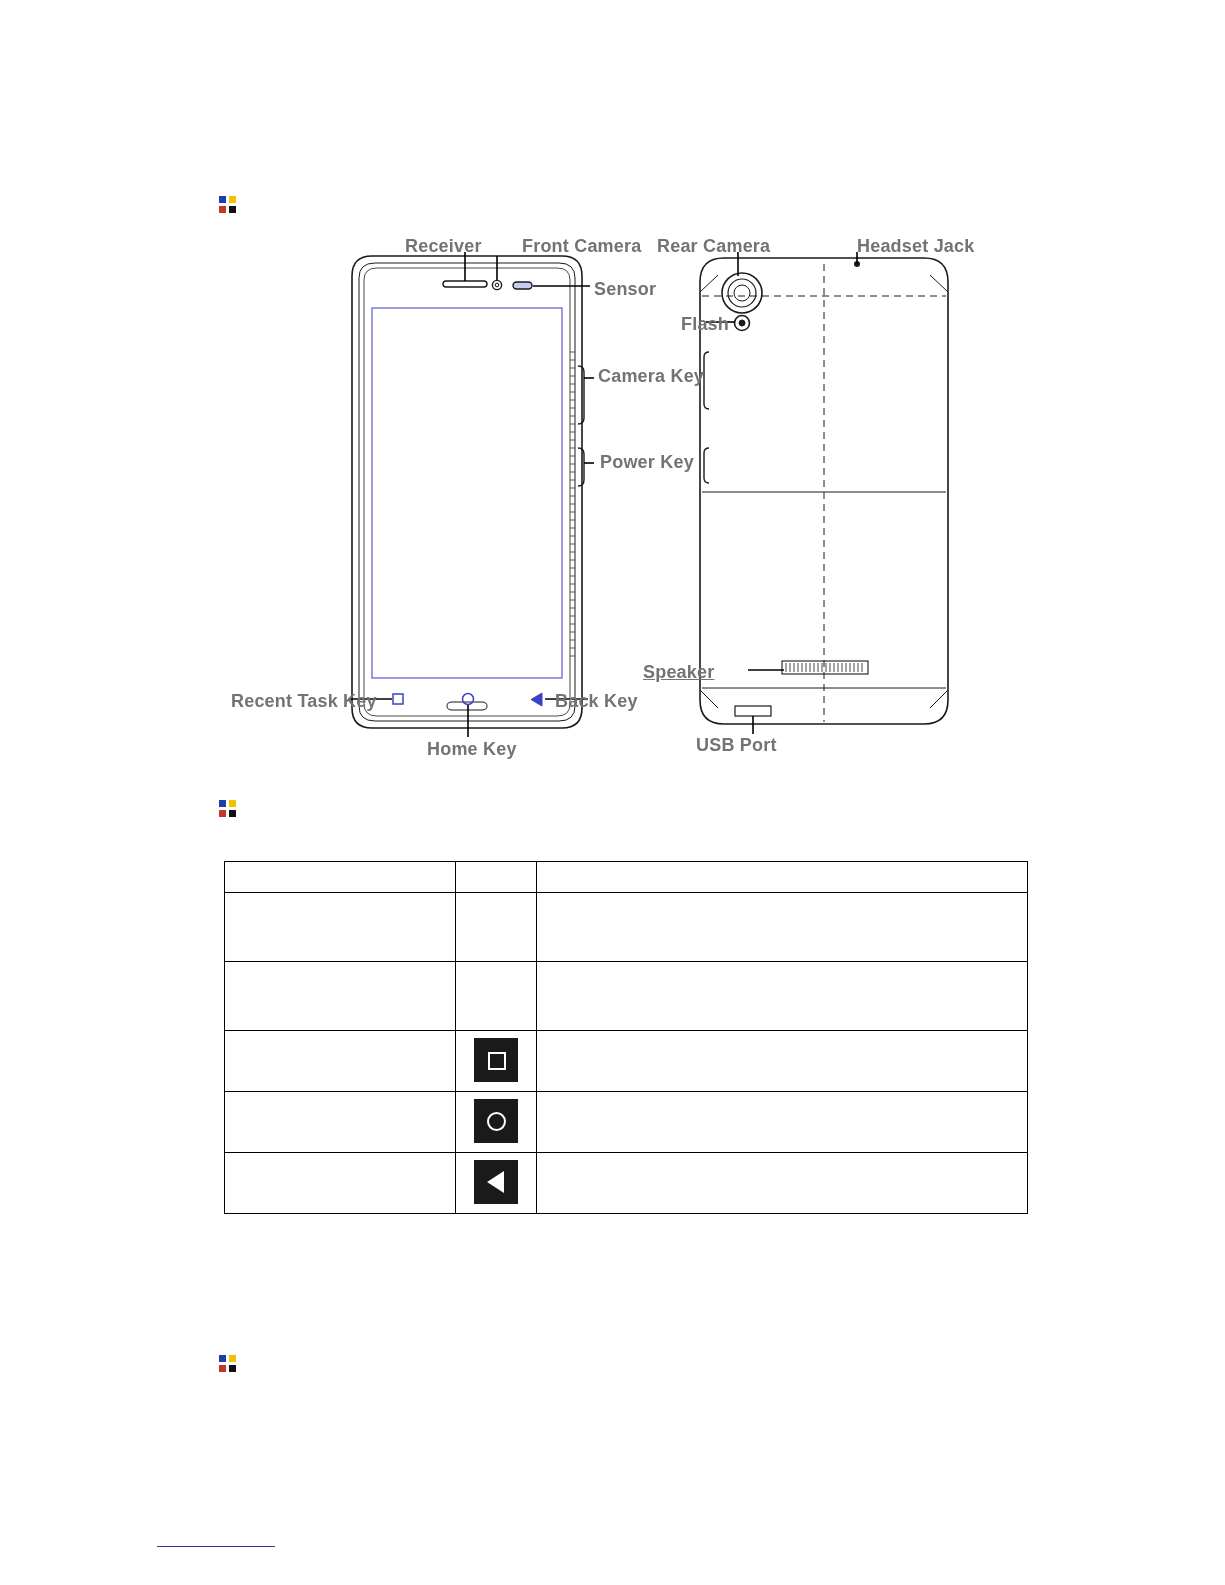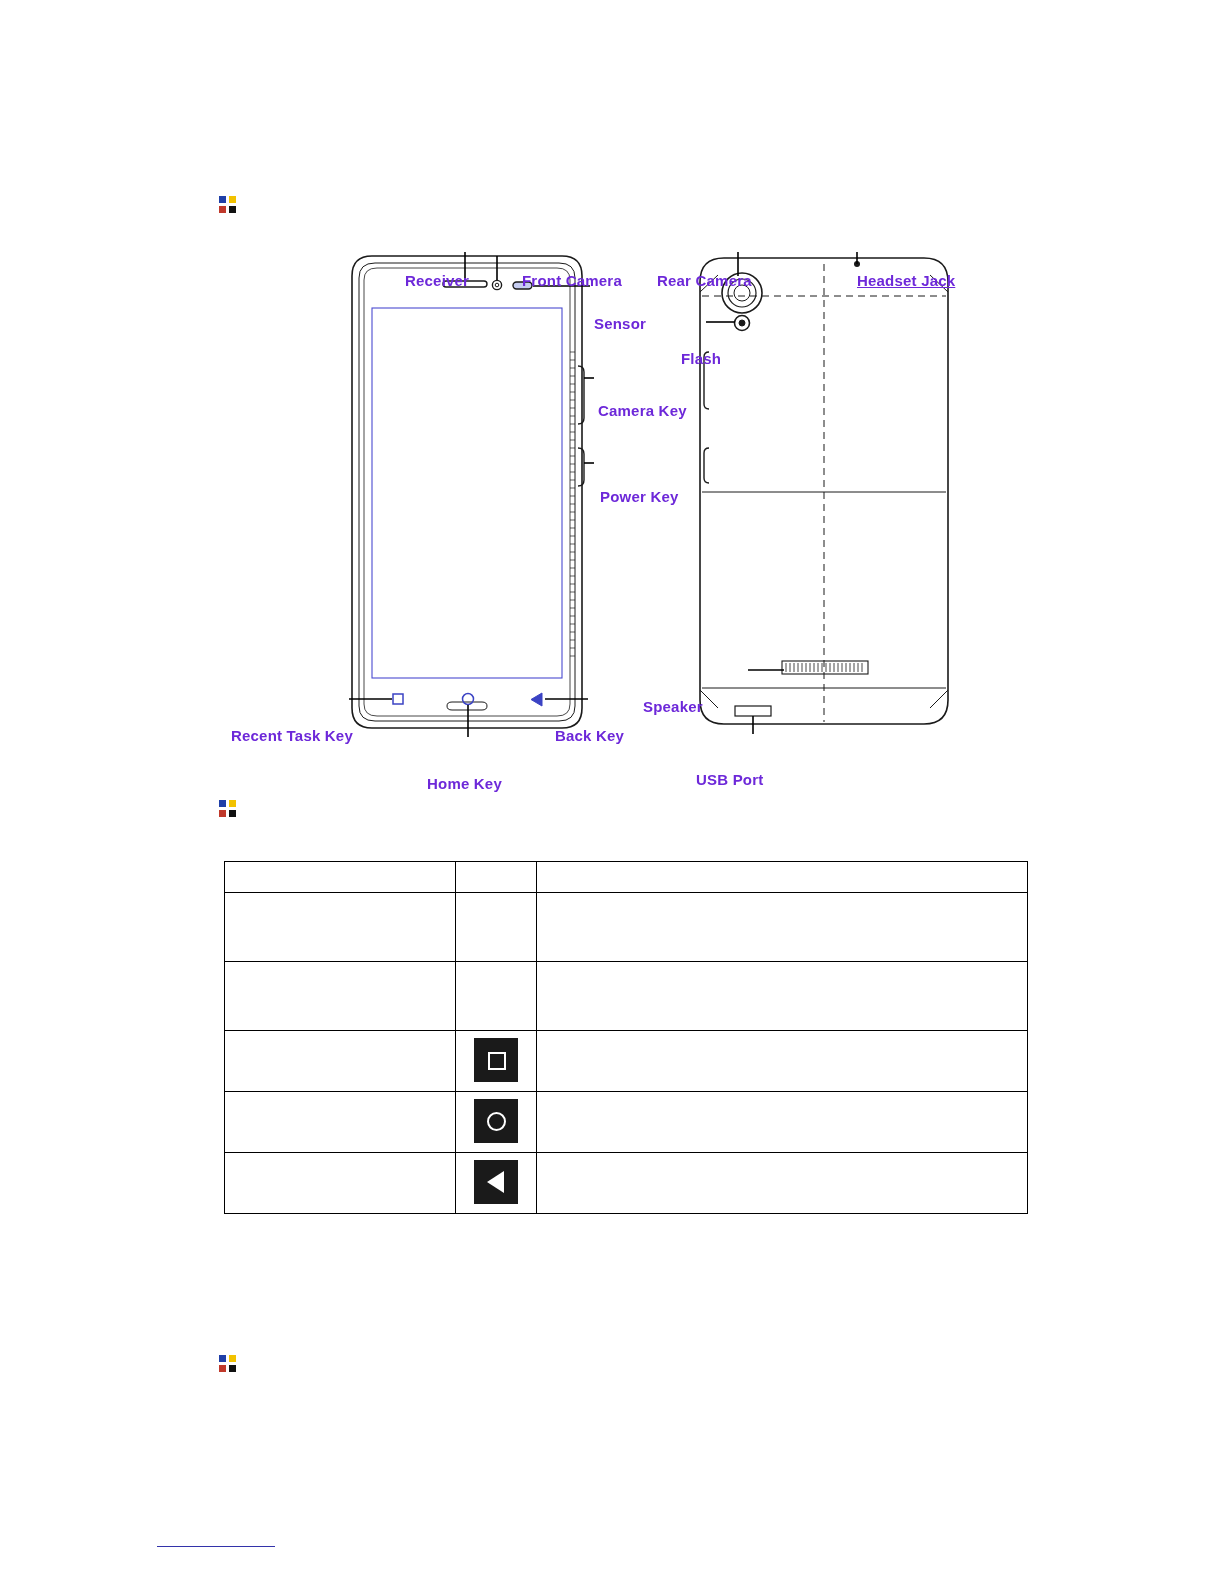--- a/index.html
+++ b/index.html
@@ -12,26 +12,25 @@
     height: 1585px;
     position: relative;
     font-family: "Liberation Sans", sans-serif;
     color: #000000;
     overflow: hidden;
   }
 
   
   .abs { position: absolute; }
   .lbl {
-    font-size: 15px;
+    font-size: 18px;
     font-weight: bold;
     letter-spacing: 0.2px;
     white-space: nowrap;
-    color: #6d28d9;
-    margin-top: 36px;
+    color: #737373;
   }
 
   
   .bullet-marker {
     position: absolute;
     width: 20px;
     height: 20px;
   }
   .bullet-marker .q {
     position: absolute;
@@ -299,23 +298,23 @@
   <div class="lbl abs" style="left:405px; top:236px;">Receiver</div>
   <div class="lbl abs" style="left:492px; top:236px;padding-left:30px;">Front Camera</div>
   <div class="lbl abs" style="left:594px; top:279px;">Sensor</div>
   <div class="lbl abs" style="left:598px; top:366px;">Camera Key</div>
   <div class="lbl abs" style="left:600px; top:452px;text-align:center;">Power Key</div>
   <div class="lbl abs" style="left:231px; top:691px;">Recent Task Key</div>
   <div class="lbl abs" style="left:555px; top:691px;">Back Key</div>
   <div class="lbl abs" style="left:427px; top:739px;">Home Key</div>
 
   <div class="lbl abs" style="left:657px; top:236px;">Rear Camera</div>
-  <div class="lbl abs" style="left:857px; top:236px;text-decoration:underline;">Headset Jack</div>
+  <div class="lbl abs" style="left:857px; top:236px;">Headset Jack</div>
   <div class="lbl abs" style="left:657px; top:314px;padding-left:24px;">Flash</div>
-  <div class="lbl abs" style="left:643px; top:662px;">Speaker</div>
+  <div class="lbl abs" style="left:643px; top:662px;text-decoration:underline;">Speaker</div>
   <div class="lbl abs" style="left:696px; top:735px;">USB Port</div>
 </div>
 
 <div class="bullet-marker" style="left:218px; top:800px;">
   <div class="q q1"></div>
     <div class="q q2"></div>
     <div class="q q3"></div>
     <div class="q q4"></div>
   <div class="vbar"></div>
     <div class="hbar"></div>

